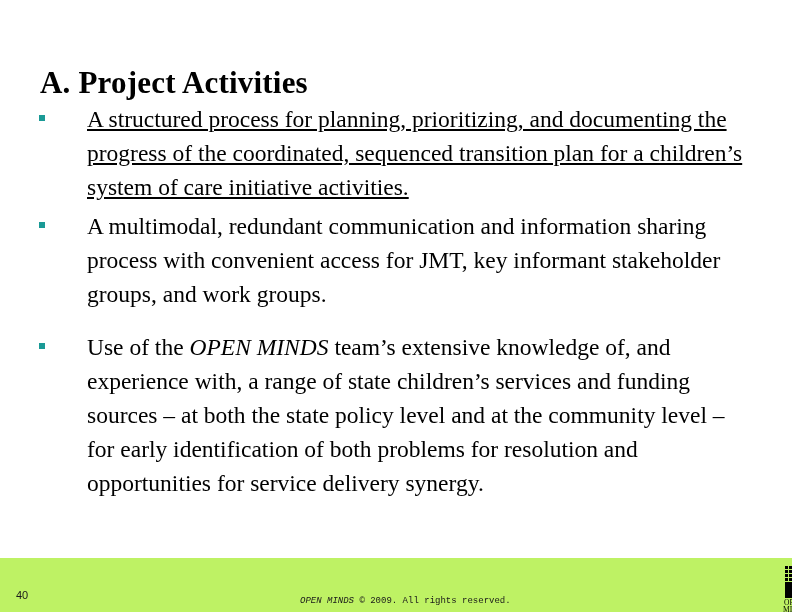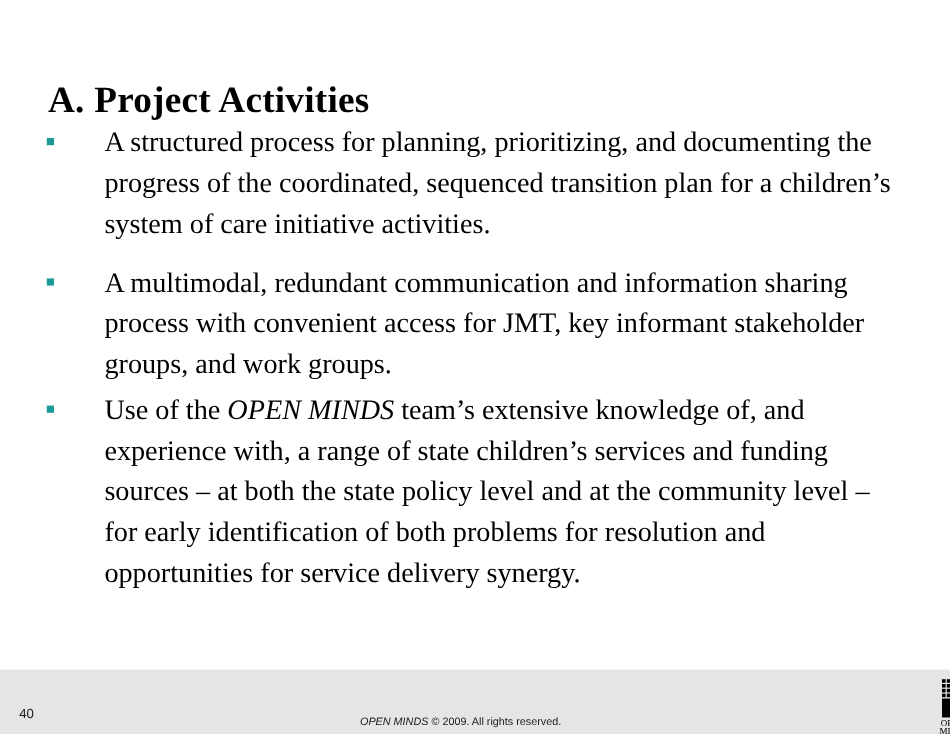--- a/index.html
+++ b/index.html
@@ -53,35 +53,35 @@
     }
     .bullet-text em {
       font-style: italic;
     }
     .footer {
       position: absolute;
       left: 0;
       top: 558px;
       width: 792px;
       height: 54px;
-      background: #e5e5e5;
+      background: #bef264;
     }
     .page-number {
       position: absolute;
       left: 16px;
       top: 31px;
       font-family: "Liberation Sans", "DejaVu Sans", sans-serif;
       font-size: 11px;
       color: #1a1a1a;
     }
     .copyright {
       position: absolute;
       left: 300px;
       top: 38px;
-      font-family: Liberation Sans, sans-serif;
+      font-family: Liberation Mono, monospace;
       font-size: 9px;
       color: #1a1a1a;
       white-space: nowrap;
     }
     .copyright .brand {
       font-style: italic;
     }
     .logo {
       position: absolute;
       left: 780px;
@@ -92,25 +92,25 @@
     .logo svg {
       display: block;
     }
   </style>
 </head>
 <body>
 
 <h1 class="slide-title">A. Project Activities</h1>
 
 <ul class="bullet-list">
-  <li class="bullet-item" style="margin-bottom:15px;">
+  <li class="bullet-item" style="margin-bottom:5px;text-decoration:underline;">
     <span class="bullet-marker"></span>
     <span class="bullet-text"><span>A structured process for planning, prioritizing, and documenting the progress of the coordinated, sequenced transition plan for a children’s system of care initiative activities.</span></span>
   </li>
-  <li class="bullet-item" style="margin-bottom:4px;">
+  <li class="bullet-item" style="margin-bottom:19px;">
     <span class="bullet-marker"></span>
     <span class="bullet-text"><span>A multimodal, redundant communication and information sharing process with convenient access for JMT, key informant stakeholder groups, and work groups.</span></span>
   </li>
   <li class="bullet-item">
     <span class="bullet-marker"></span>
     <span class="bullet-text"><span>Use of the </span><em>OPEN MINDS</em><span> team’s extensive knowledge of, and experience with, a range of state children’s services and funding sources – at both the state policy level and at the community level – for early identification of both problems for resolution and opportunities for service delivery synergy.</span></span>
   </li>
 </ul>
 
 <div class="footer">

